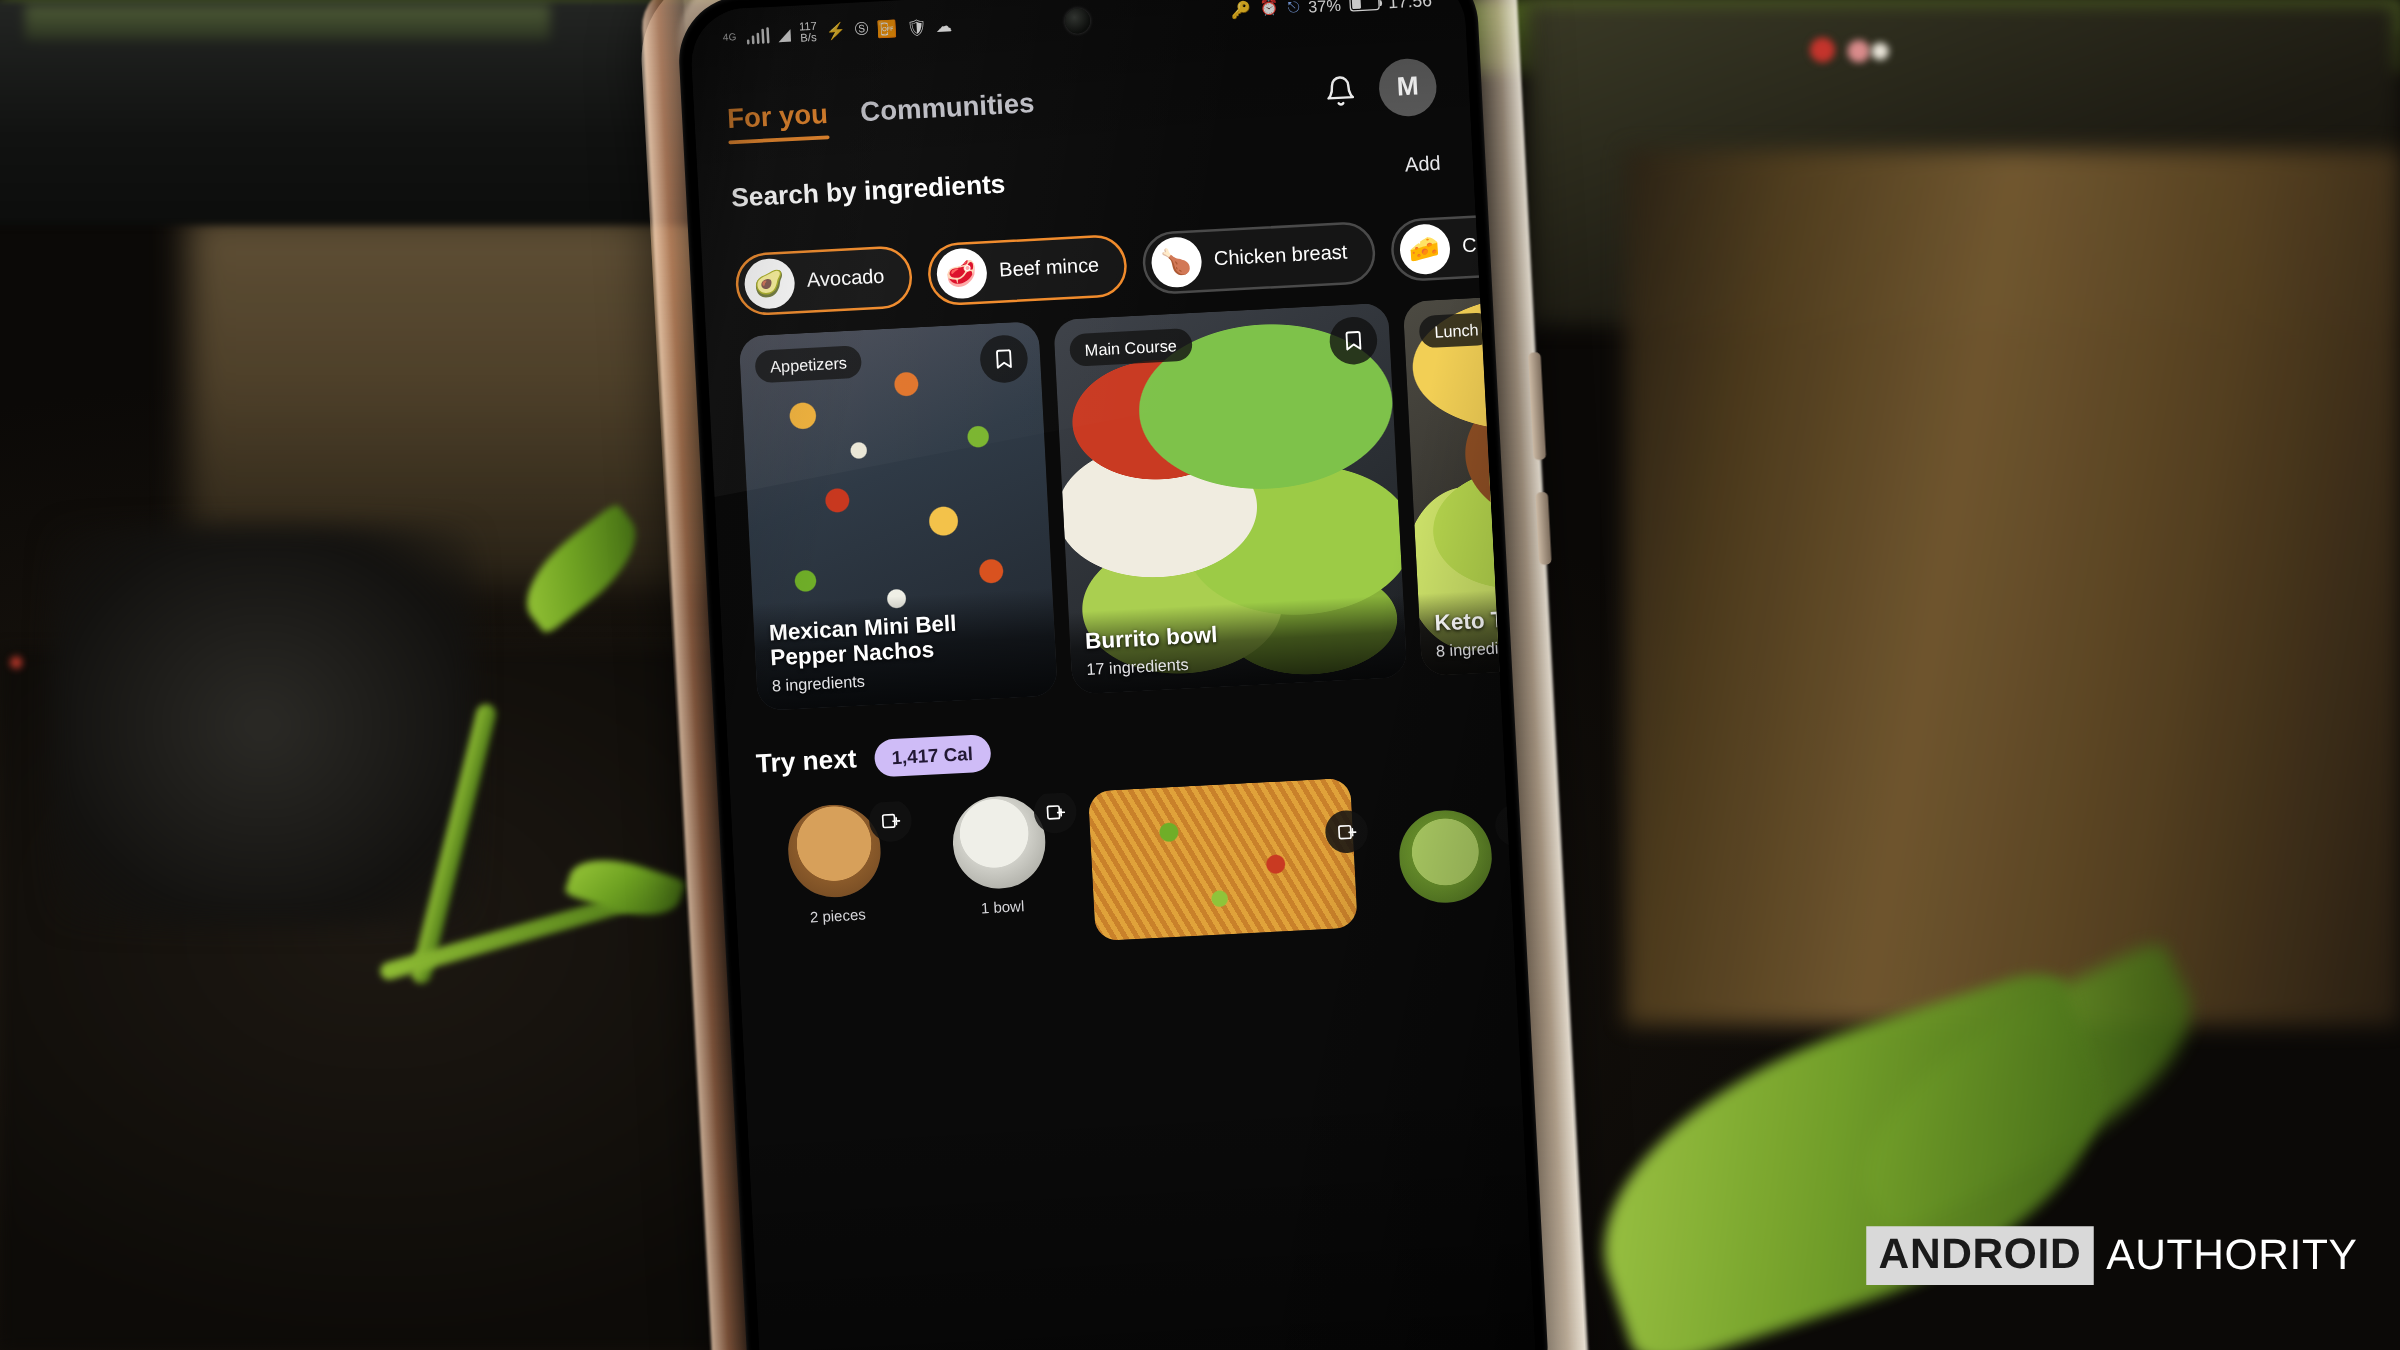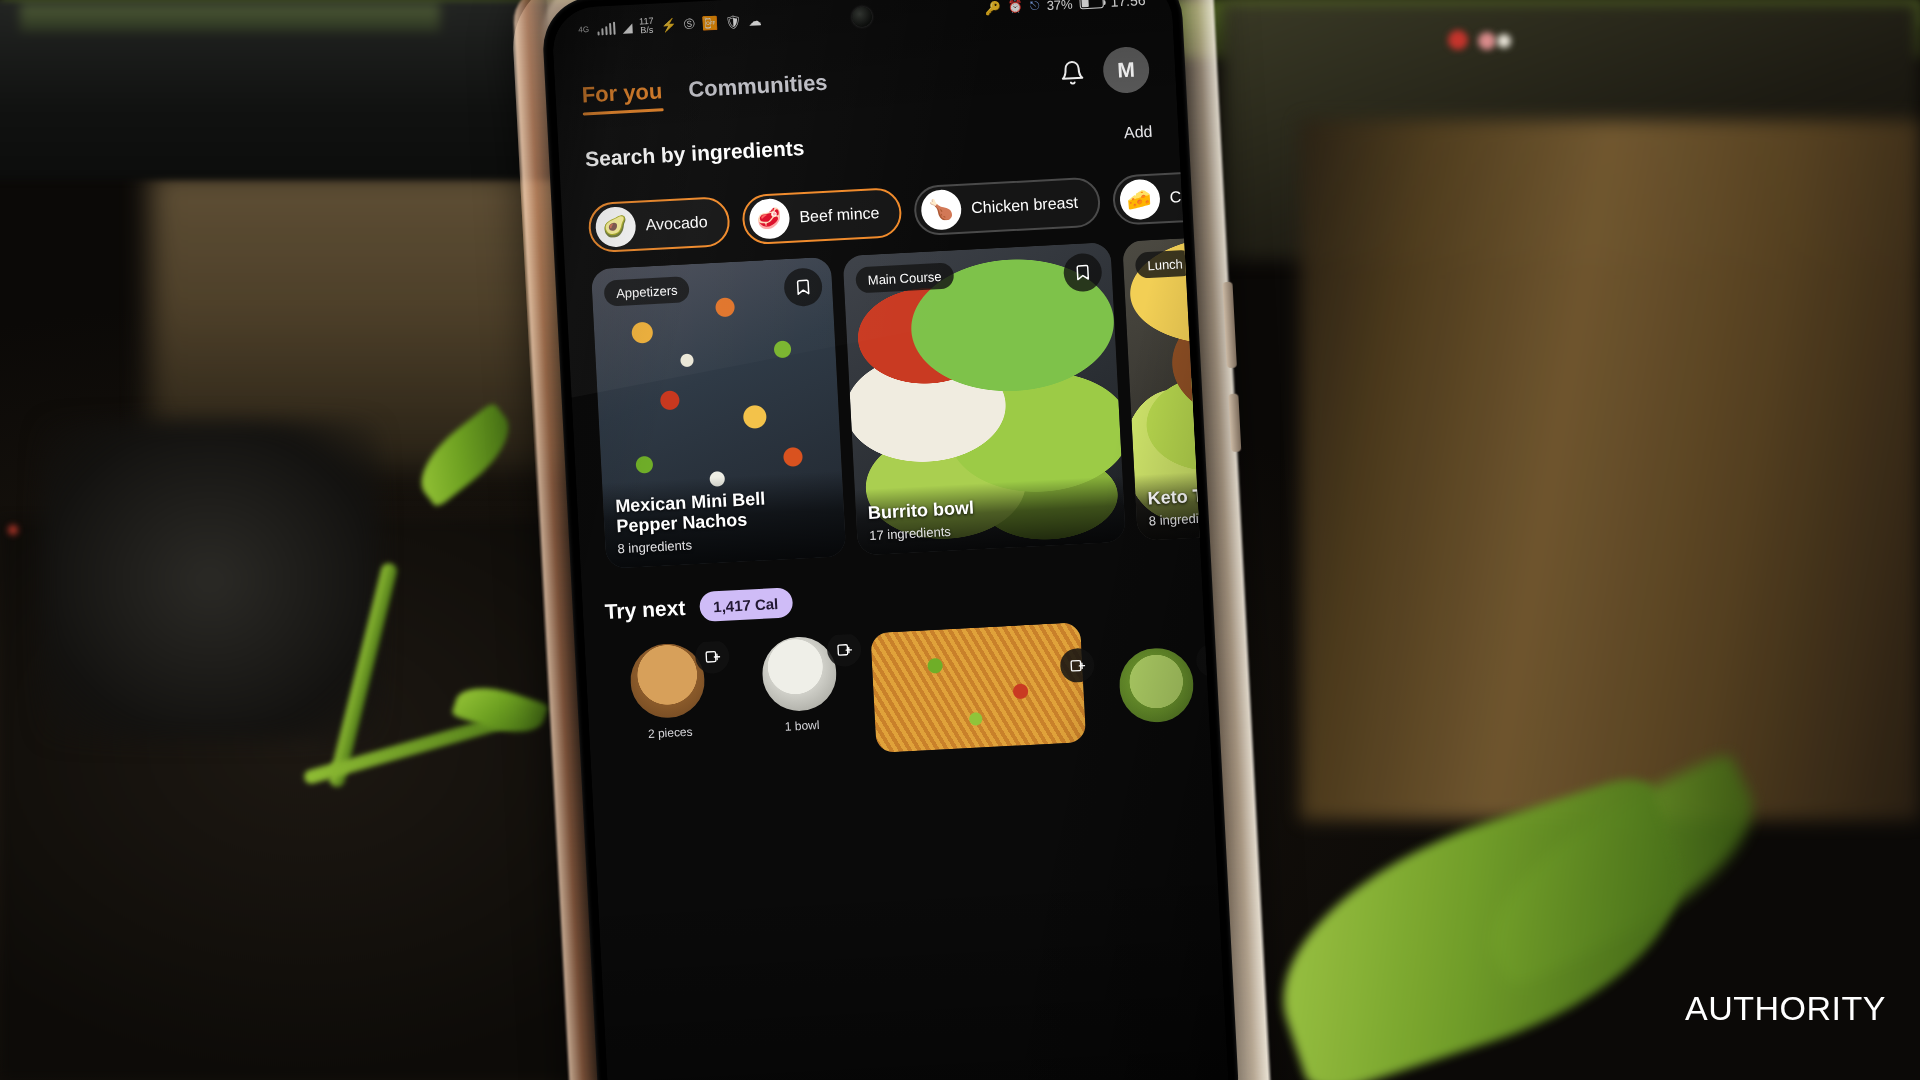--- a/index.html
+++ b/index.html
@@ -598,16 +598,17 @@
           <div class="screen-vignette"></div>
         </div>
       </div>
     </div>
   </div>
 
   <div class="fg-leaf2"></div>
   <div class="fg-leaf"></div>
 
   <div class="watermark">
+    <span class="wm-a">ANDROID</span>
     <span class="wm-b">AUTHORITY</span>
   </div>
 
 </div>
 
 </body></html>

